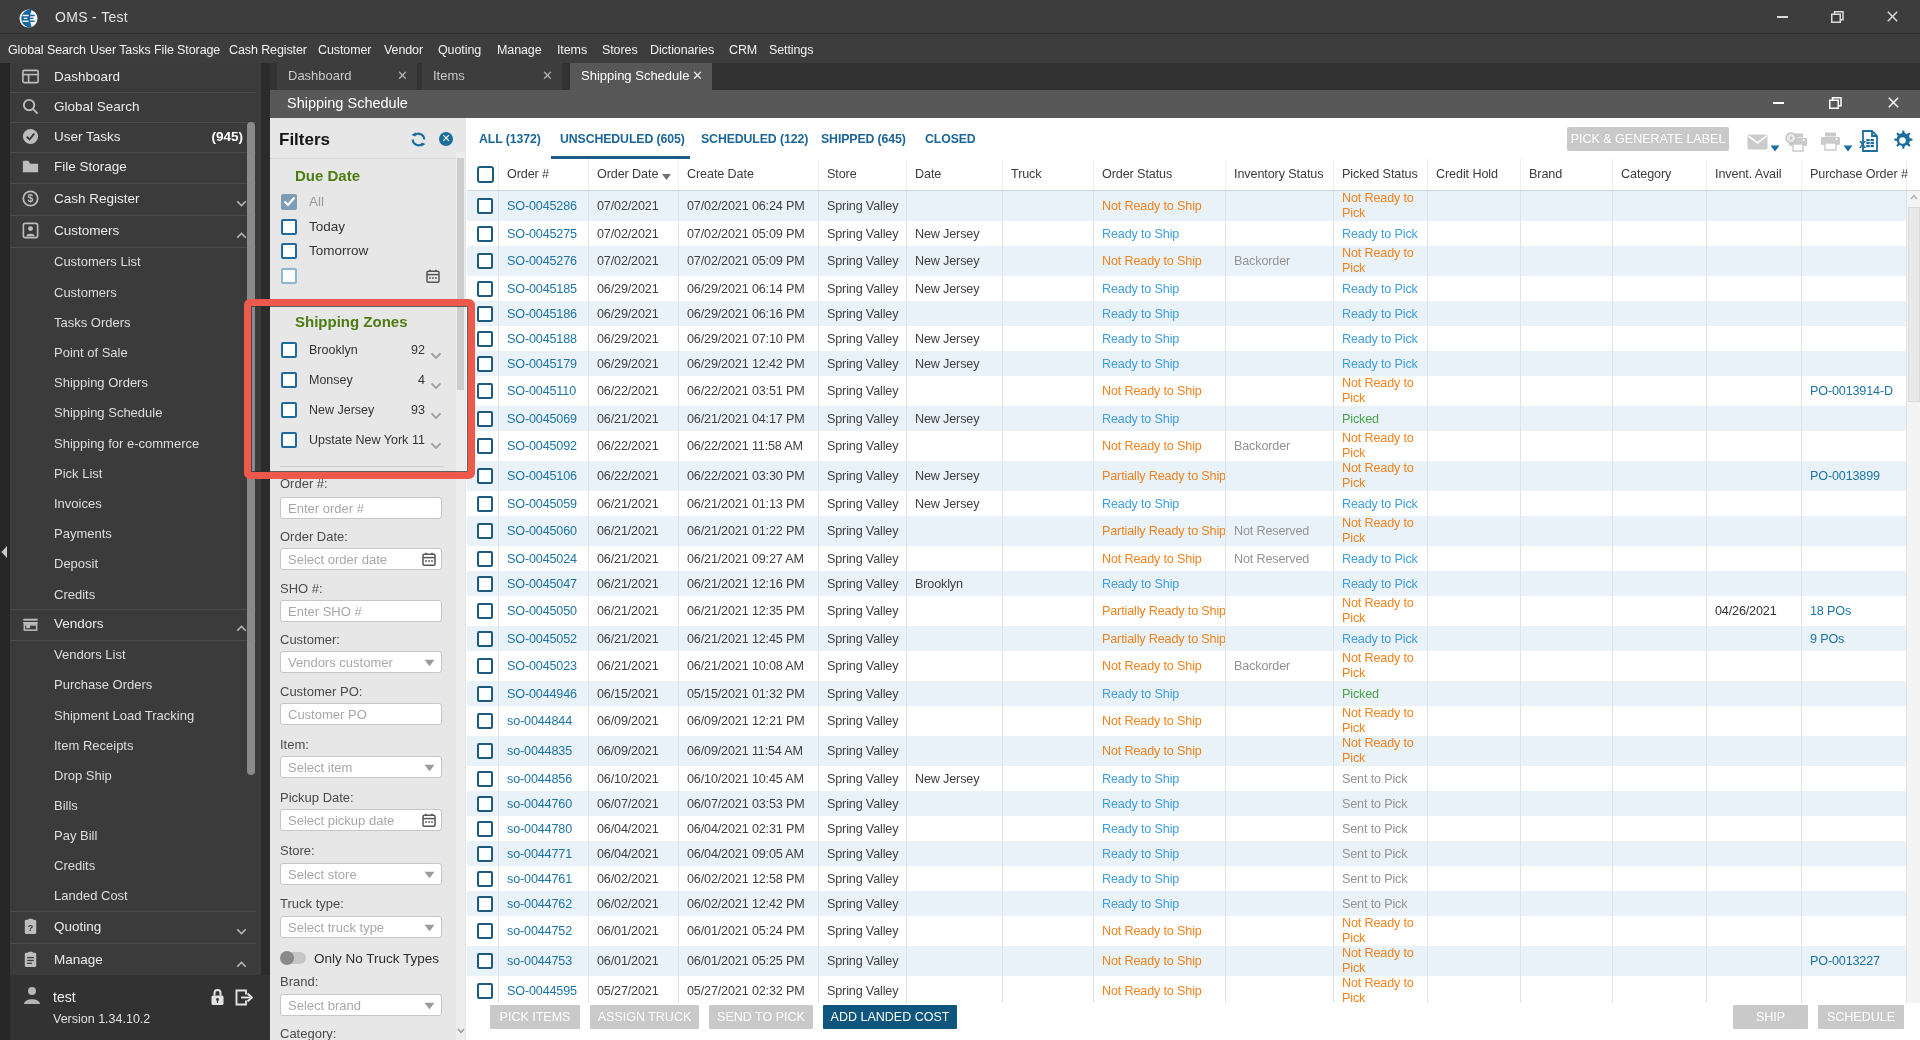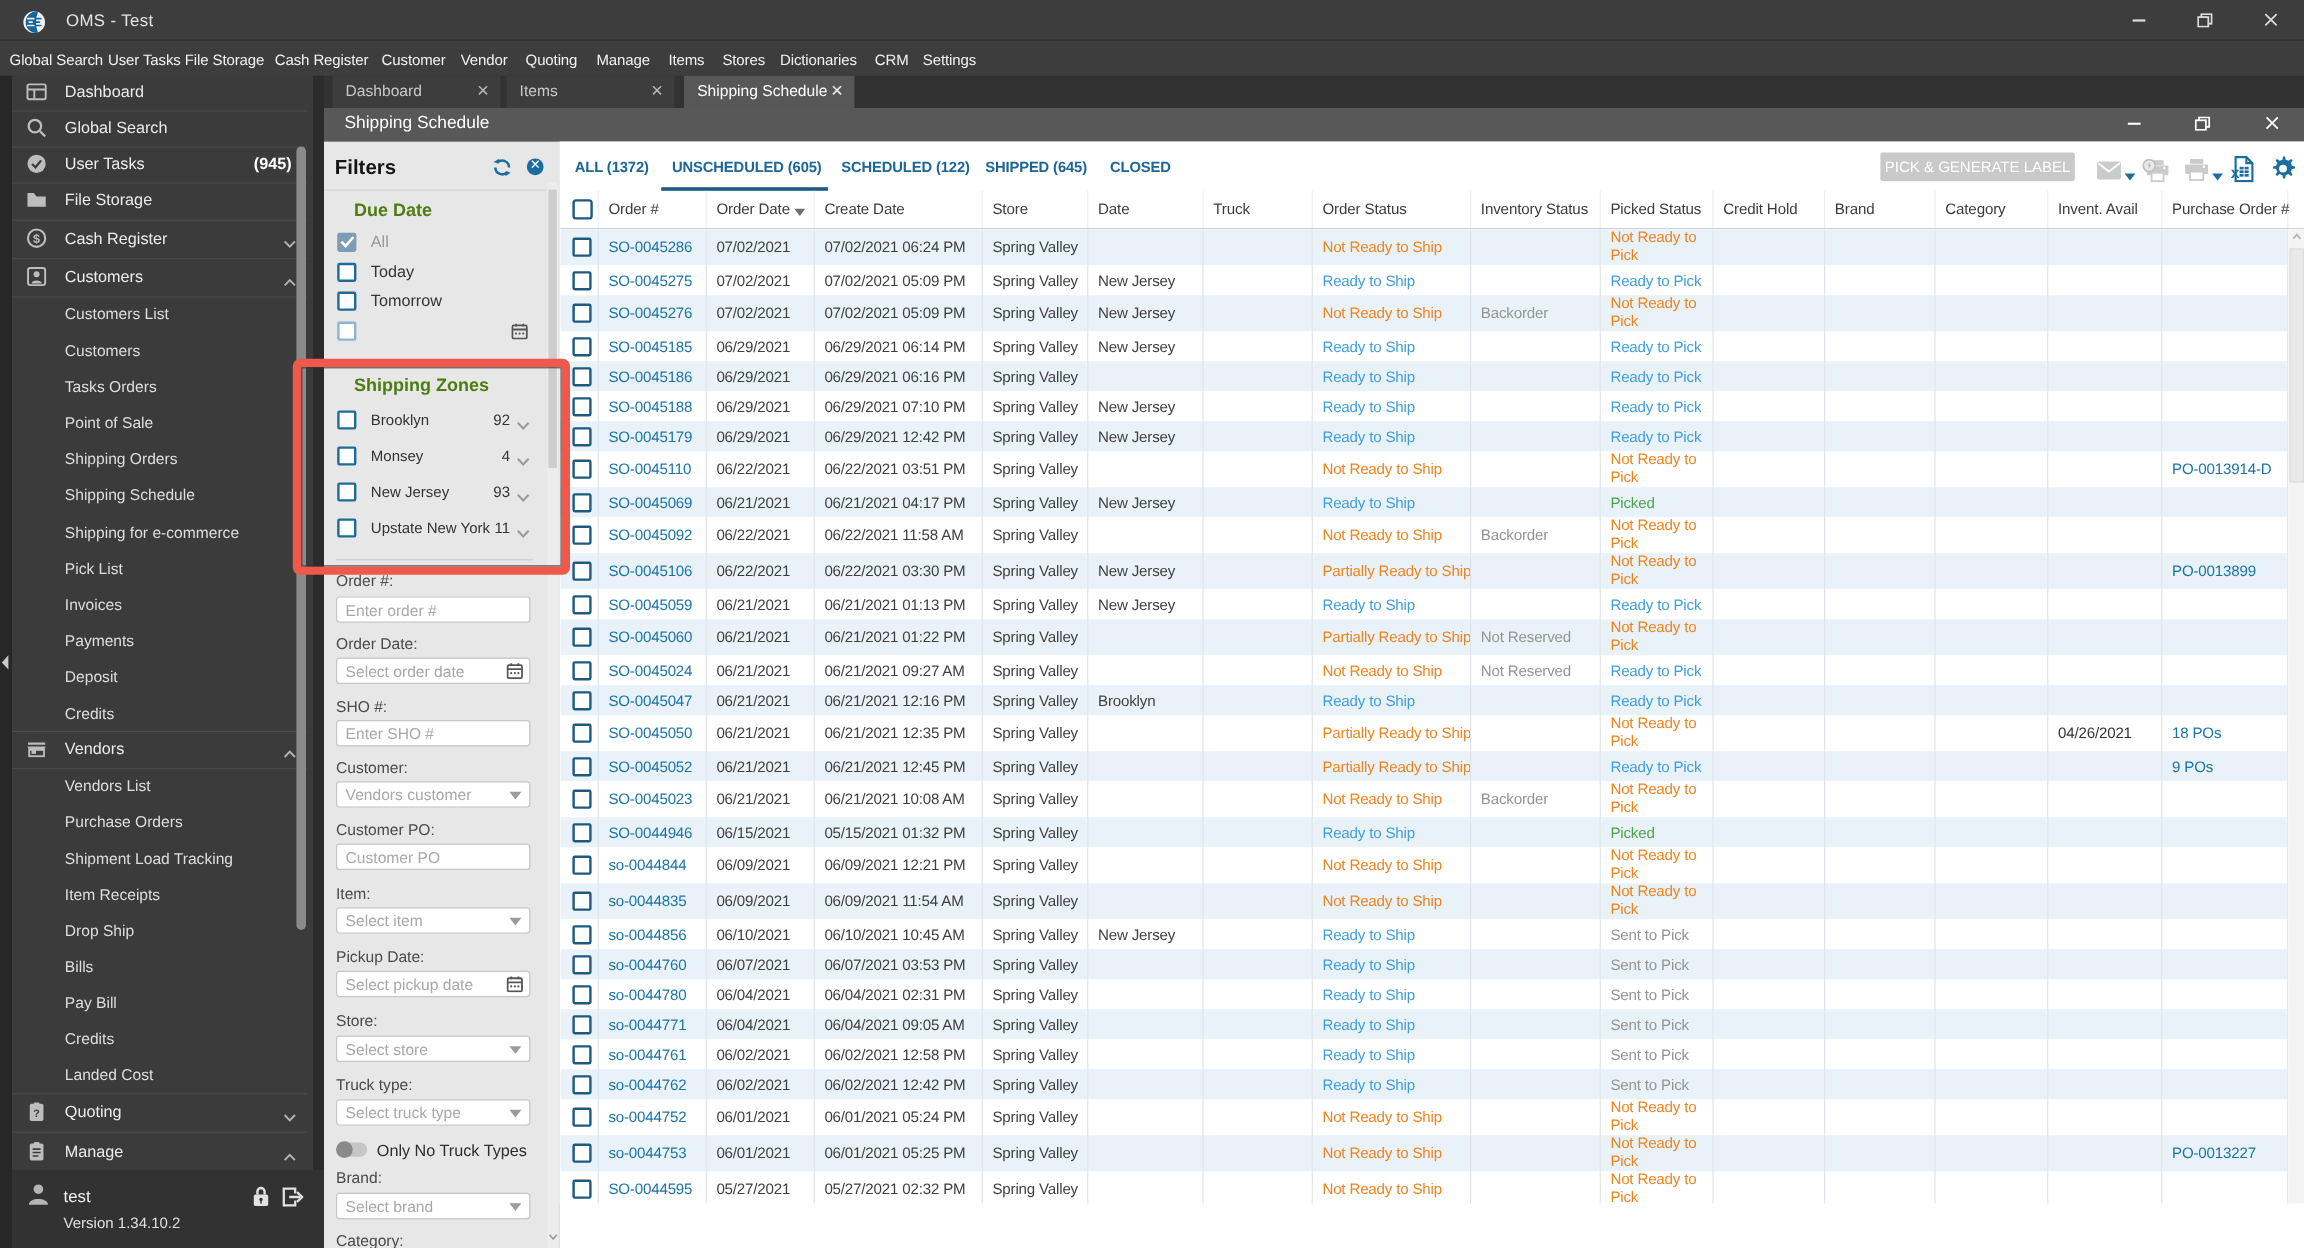--- a/index.html
+++ b/index.html
@@ -1087,20 +1087,28 @@
         <div class="c" style="width:94px"></div>
         <div class="c dk" style="width:95px"></div>
         <div class="c link" style="width:105px"></div>
       </div>
   </div>
   <div id="vscroll">
     <svg class="arr" width="8" height="6" viewBox="0 0 8 6">
         <path d="M1 5 L4 1.5 L7 5" fill="none" stroke="#b0b0b0" stroke-width="1.4"></path>
       </svg>
     <div class="thumb"></div>
+  </div>
+  <div id="botbar">
+    <div class="bbtn" style="left:23px; width:90px;">PICK ITEMS</div>
+    <div class="bbtn" style="left:123px; width:109px;">ASSIGN TRUCK</div>
+    <div class="bbtn" style="left:242px; width:104px;">SEND TO PICK</div>
+    <div class="bbtn blue" style="left:356px; width:134px;">ADD LANDED COST</div>
+    <div class="bbtn" style="left:1266px; width:75px;">SHIP</div>
+    <div class="bbtn" style="left:1351px; width:86px;">SCHEDULE</div>
   </div>
 </div>
 
 <div id="titlebar">
   <span class="logo"><svg width="19" height="19" viewBox="0 0 20 20">
         <circle cx="10" cy="10" r="9.5" fill="#f2f2f2"></circle>
         <path d="M13.4 0.6 A9.5 9.5 0 1 0 13.4 19.4 A26 26 0 0 1 13.4 0.6 Z" fill="#1565a3"></path>
         <g stroke-linecap="round" stroke-width="1.5">
           <line x1="4.4" y1="6.9" x2="9.6" y2="6.9" stroke="#f2f2f2"></line>
           <line x1="12.3" y1="6.9" x2="15.8" y2="6.9" stroke="#1565a3"></line>

